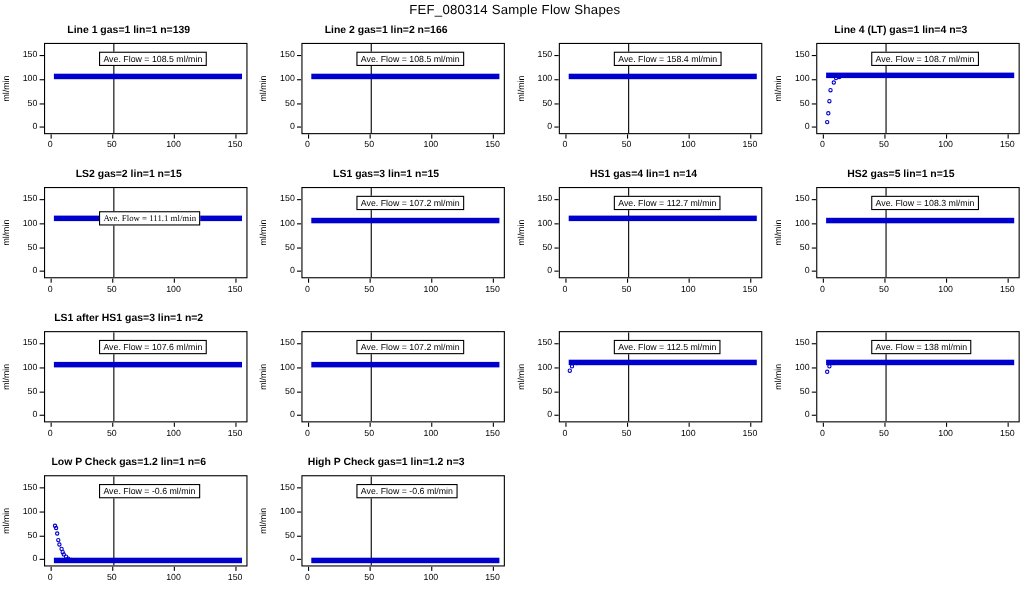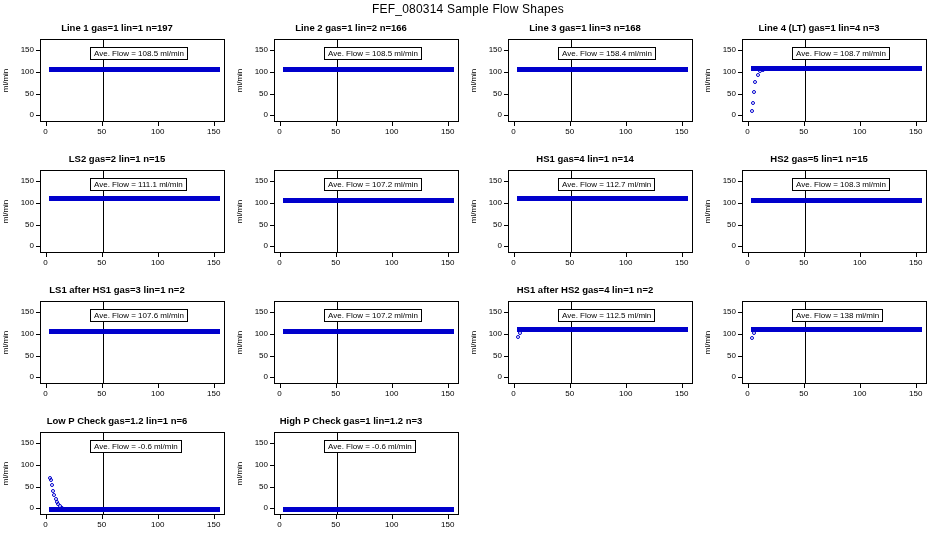--- a/index.html
+++ b/index.html
@@ -130,21 +130,21 @@
     bottom: 0;
   }
 </style>
 </head>
 <body>
 
 <div id="page">
   <div id="figure-title">FEF_080314  Sample Flow Shapes</div>
   <div id="panels">
       <div class="panel" style="left: 0px; top: 22px;">
-        <div class="panel-title">Line 1 gas=1 lin=1 n=197</div>
+        <div class="panel-title">Line 1 gas=1 lin=1 n=139</div>
         <div class="ylabel">ml/min</div>
         <div class="ytick-label" style="left: 8px; width: 26px; top: 89.4474px;">0</div>
         <div class="ytick-mark" style="top: 93.4474px;"></div>
         <div class="ytick-label" style="left: 8px; width: 26px; top: 67.6053px;">50</div>
         <div class="ytick-mark" style="top: 71.6053px;"></div>
         <div class="ytick-label" style="left: 8px; width: 26px; top: 45.7632px;">100</div>
         <div class="ytick-mark" style="top: 49.7632px;"></div>
         <div class="ytick-label" style="left: 8px; width: 26px; top: 23.9211px;">150</div>
         <div class="ytick-mark" style="top: 27.9211px;"></div>
         <div class="xtick-mark" style="left: 45.6061px;"></div>
@@ -180,21 +180,20 @@
         <div class="xtick-label" style="left: 145.727px; top: 106px;">100</div>
         <div class="xtick-mark" style="left: 213.788px;"></div>
         <div class="xtick-label" style="left: 201.788px; top: 106px;">150</div>
         <div class="plot-box">
           <div class="vline" style="left: 61.6667px;"></div>
           <div class="series-band" style="left: 7.84848px; width: 171.545px; top: 26.55px; height: 5px;"></div>
         </div>
         <div class="annot" style="left: 90px; top: 25px;">Ave. Flow =  108.5  ml/min</div>
       </div>
       <div class="panel" style="left: 468px; top: 22px;">
-        <div class="panel-title">Line 3 gas=1 lin=3 n=168</div>
         <div class="ylabel">ml/min</div>
         <div class="ytick-label" style="left: 8px; width: 26px; top: 89.4474px;">0</div>
         <div class="ytick-mark" style="top: 93.4474px;"></div>
         <div class="ytick-label" style="left: 8px; width: 26px; top: 67.6053px;">50</div>
         <div class="ytick-mark" style="top: 71.6053px;"></div>
         <div class="ytick-label" style="left: 8px; width: 26px; top: 45.7632px;">100</div>
         <div class="ytick-mark" style="top: 49.7632px;"></div>
         <div class="ytick-label" style="left: 8px; width: 26px; top: 23.9211px;">150</div>
         <div class="ytick-mark" style="top: 27.9211px;"></div>
         <div class="xtick-mark" style="left: 45.6061px;"></div>
@@ -260,23 +259,24 @@
         <div class="xtick-mark" style="left: 101.667px;"></div>
         <div class="xtick-label" style="left: 89.6667px; top: 106px;">50</div>
         <div class="xtick-mark" style="left: 157.727px;"></div>
         <div class="xtick-label" style="left: 145.727px; top: 106px;">100</div>
         <div class="xtick-mark" style="left: 213.788px;"></div>
         <div class="xtick-label" style="left: 201.788px; top: 106px;">150</div>
         <div class="plot-box">
           <div class="vline" style="left: 61.6667px;"></div>
           <div class="series-band" style="left: 7.84848px; width: 171.545px; top: 25.4142px; height: 5px;"></div>
         </div>
-        <div class="annot" style="left: 90px; top: 25px;">Ave. Flow =  111.1  ml/min</div>
+        <div class="annot" style="left: 90px; top: 39px; font-family: Liberation Serif, serif;">Ave. Flow =  111.1  ml/min</div>
       </div>
       <div class="panel" style="left: 234px; top: 153px;">
+        <div class="panel-title">LS1 gas=3 lin=1 n=15</div>
         <div class="ylabel">ml/min</div>
         <div class="ytick-label" style="left: 8px; width: 26px; top: 89.4474px;">0</div>
         <div class="ytick-mark" style="top: 93.4474px;"></div>
         <div class="ytick-label" style="left: 8px; width: 26px; top: 67.6053px;">50</div>
         <div class="ytick-mark" style="top: 71.6053px;"></div>
         <div class="ytick-label" style="left: 8px; width: 26px; top: 45.7632px;">100</div>
         <div class="ytick-mark" style="top: 49.7632px;"></div>
         <div class="ytick-label" style="left: 8px; width: 26px; top: 23.9211px;">150</div>
         <div class="ytick-mark" style="top: 27.9211px;"></div>
         <div class="xtick-mark" style="left: 45.6061px;"></div>
@@ -386,21 +386,20 @@
         <div class="xtick-label" style="left: 145.727px; top: 106px;">100</div>
         <div class="xtick-mark" style="left: 213.788px;"></div>
         <div class="xtick-label" style="left: 201.788px; top: 106px;">150</div>
         <div class="plot-box">
           <div class="vline" style="left: 61.6667px;"></div>
           <div class="series-band" style="left: 7.84848px; width: 171.545px; top: 27.1179px; height: 5px;"></div>
         </div>
         <div class="annot" style="left: 90px; top: 25px;">Ave. Flow =  107.2  ml/min</div>
       </div>
       <div class="panel" style="left: 468px; top: 284px;">
-        <div class="panel-title">HS1 after HS2 gas=4 lin=1 n=2</div>
         <div class="ylabel">ml/min</div>
         <div class="ytick-label" style="left: 8px; width: 26px; top: 89.4474px;">0</div>
         <div class="ytick-mark" style="top: 93.4474px;"></div>
         <div class="ytick-label" style="left: 8px; width: 26px; top: 67.6053px;">50</div>
         <div class="ytick-mark" style="top: 71.6053px;"></div>
         <div class="ytick-label" style="left: 8px; width: 26px; top: 45.7632px;">100</div>
         <div class="ytick-mark" style="top: 49.7632px;"></div>
         <div class="ytick-label" style="left: 8px; width: 26px; top: 23.9211px;">150</div>
         <div class="ytick-mark" style="top: 27.9211px;"></div>
         <div class="xtick-mark" style="left: 45.6061px;"></div>

